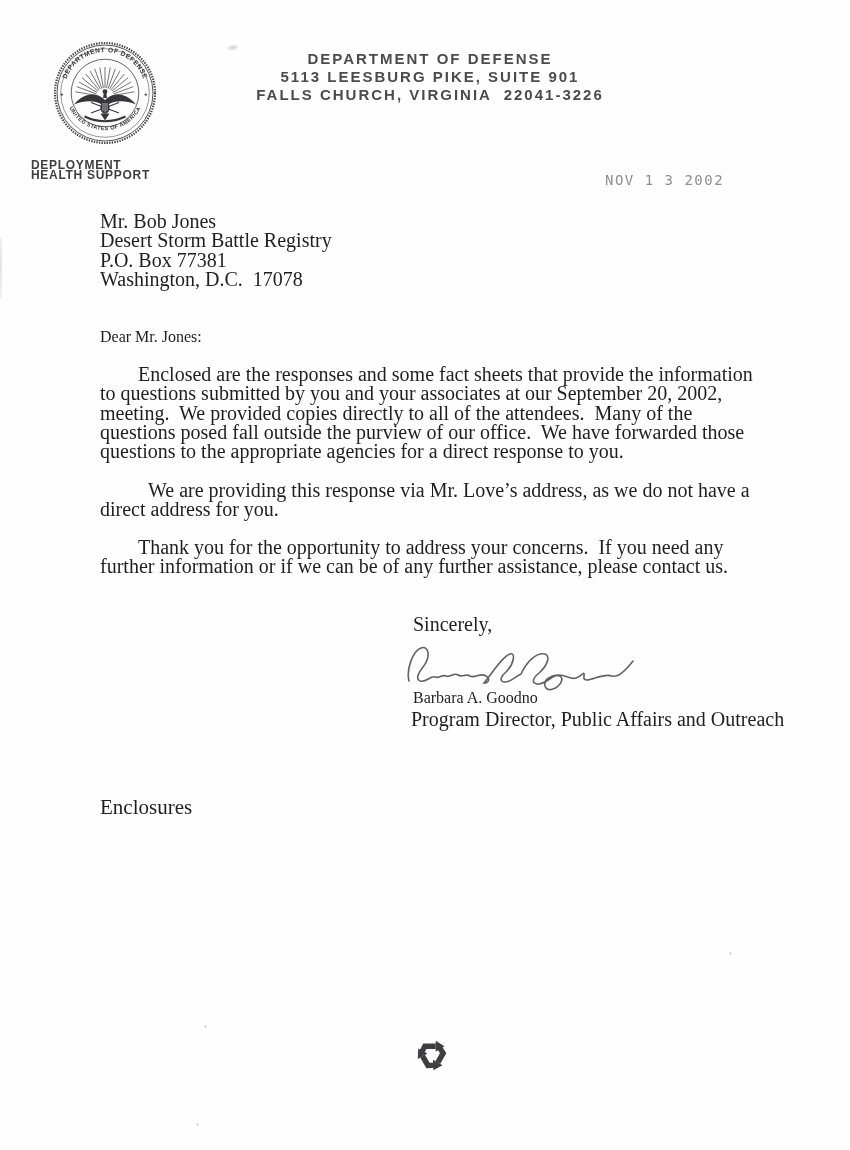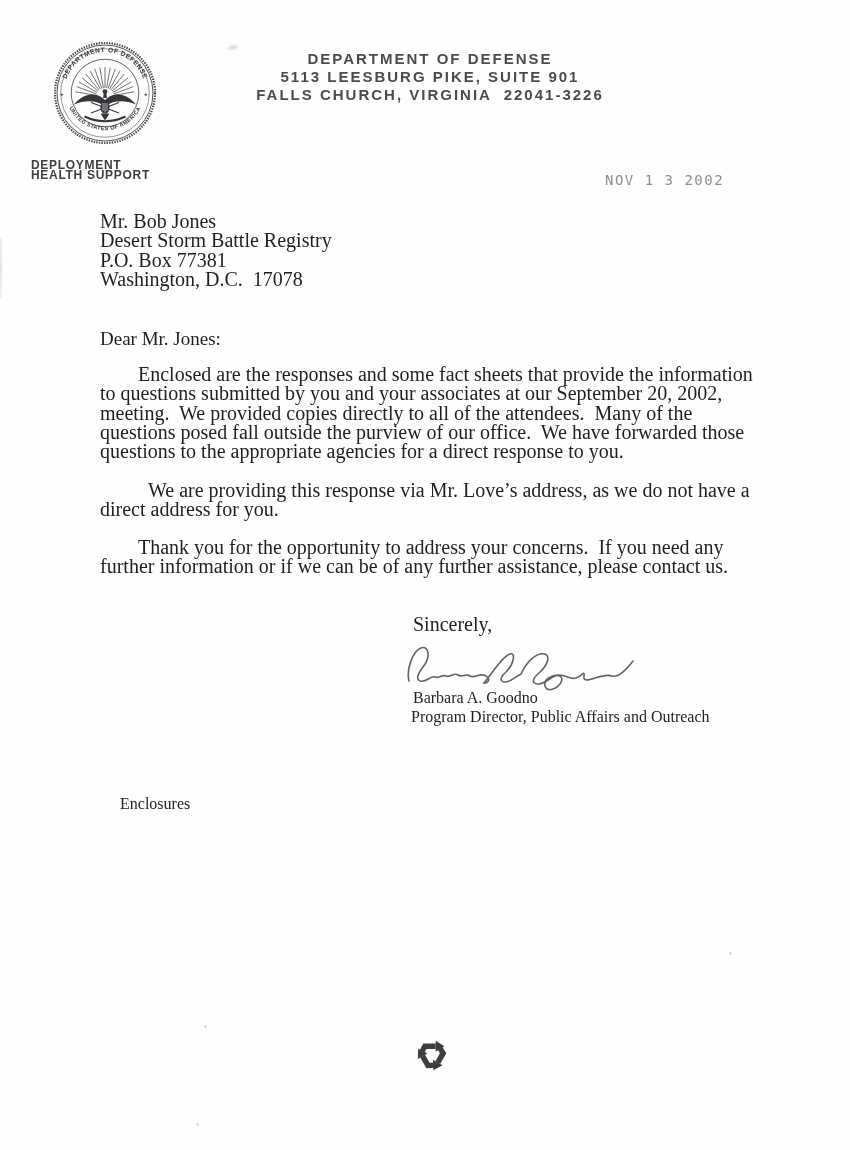--- a/index.html
+++ b/index.html
@@ -22,33 +22,33 @@
     letter-spacing:2px; color:#4b4b4d; line-height:18px;
   }
   .lh-line { white-space:pre-wrap; }
   .date-stamp {
     position:absolute; left:605px; top:172px;
     font-family:"DejaVu Sans Mono",monospace; font-size:14px;
     color:#8e8e90; letter-spacing:1.5px; white-space:pre;
   }
   .recipient { position:absolute; left:100px; top:212px; font-size:20px; line-height:19.3px; }
   .recipient-line { white-space:pre-wrap; }
-  .salutation { position:absolute; left:100px; top:328px; font-size:19px; }
+  .salutation { position:absolute; left:100px; top:328px; font-size:16px; }
   .para {
     position:absolute; left:100px; width:668px; font-size:20px;
     line-height:19.3px; white-space:pre-wrap; text-align:left;
   }
   .p1 { top:365px; text-indent:38px; }
   .p2 { top:481px; text-indent:48px; }
   .p3 { top:538px; text-indent:38px; }
   .valediction { position:absolute; left:413px; top:613px; font-size:20px; }
   .signature { position:absolute; left:404px; top:637px; width:235px; height:56px; }
   .signer-name { position:absolute; left:413px; top:689px; font-size:16px; }
-  .signer-title { position:absolute; left:411px; top:708px; font-size:16px; }
-  .enclosures { position:absolute; left:100px; top:795px; font-size:16px;margin-left:20px; }
+  .signer-title { position:absolute; left:411px; top:708px; font-size:20px; }
+  .enclosures { position:absolute; left:100px; top:795px; font-size:21px; }
   .recycle { position:absolute; left:409px; top:1032px; width:46px; height:46px; }
   .smudge {
     position:absolute; left:226px; top:44px; width:14px; height:7px;
     background:radial-gradient(ellipse, rgba(150,150,150,.45), rgba(150,150,150,0) 70%);
     transform:rotate(-10deg);
   }
   .speck { position:absolute; width:3px; height:3px; border-radius:50%; background:#dcdcdc; }
   .speck-a { left:204px; top:1025px; }
   .speck-b { left:196px; top:1123px; }
   .speck-c { left:729px; top:952px; }

